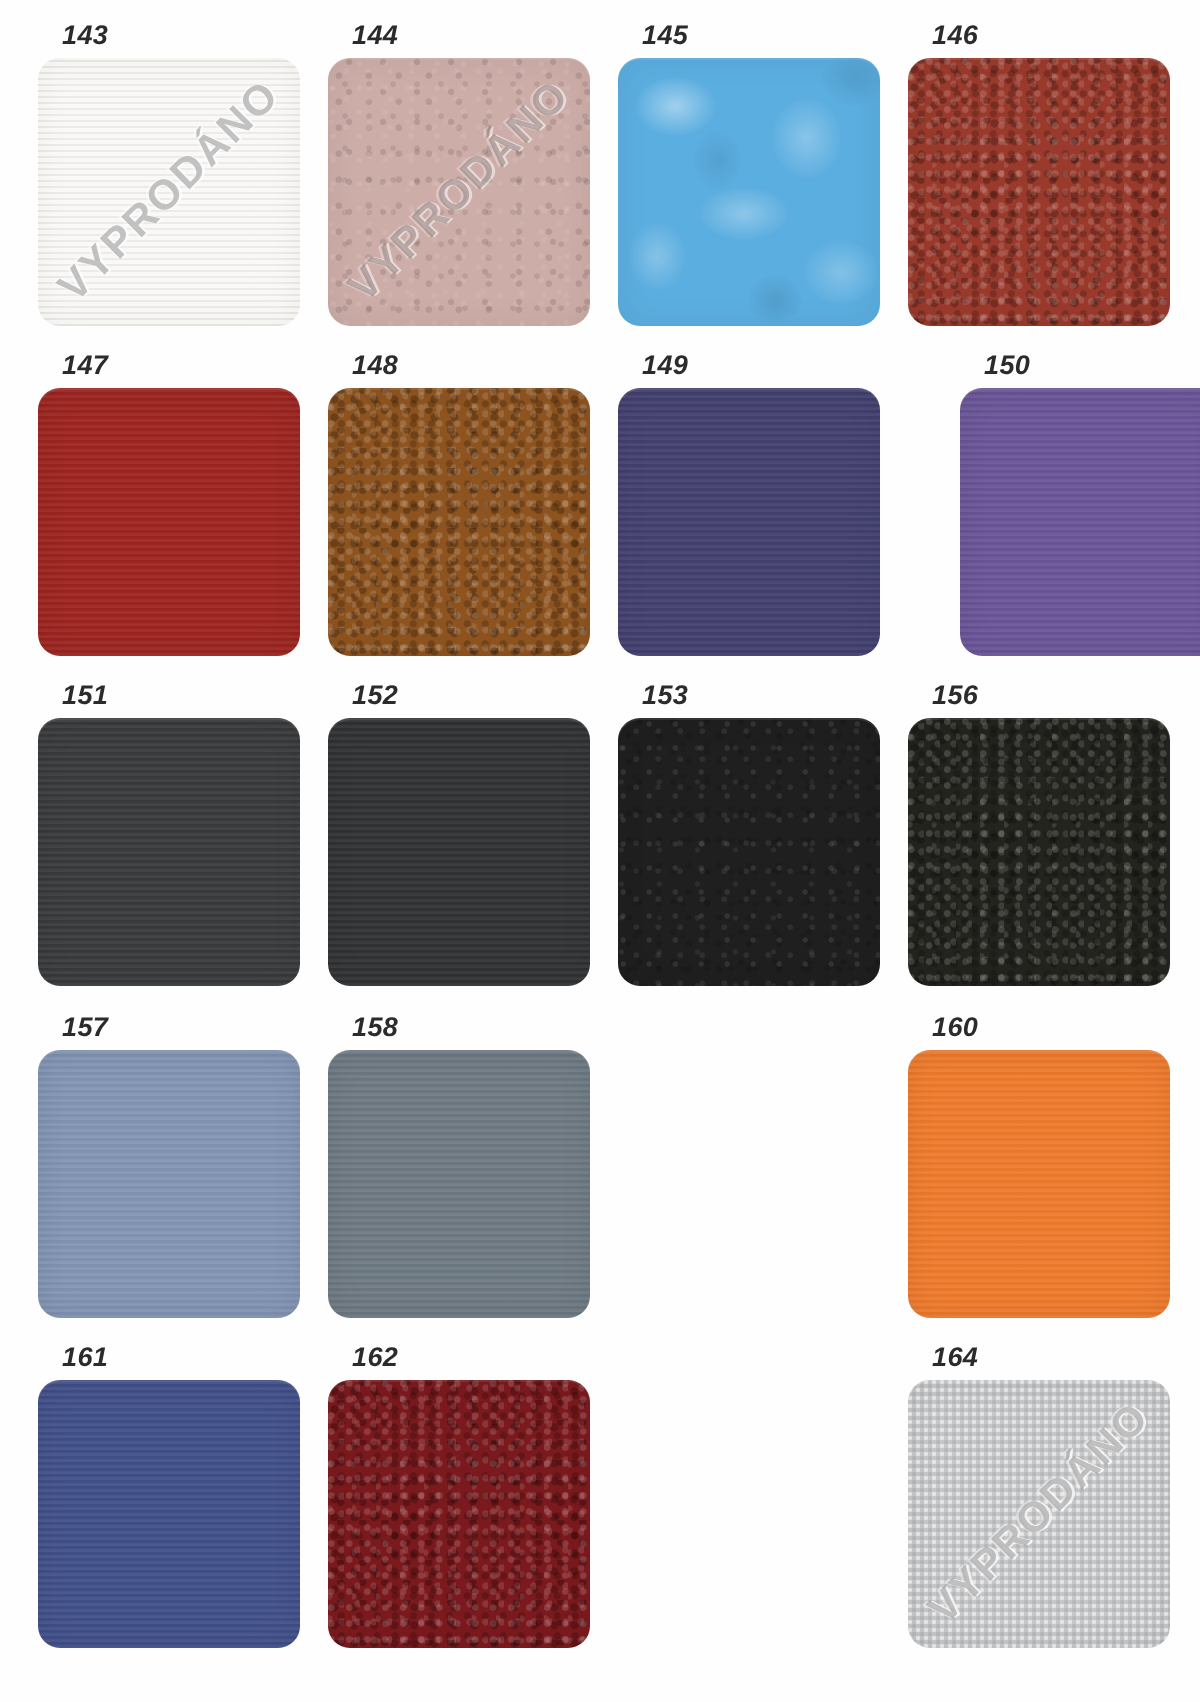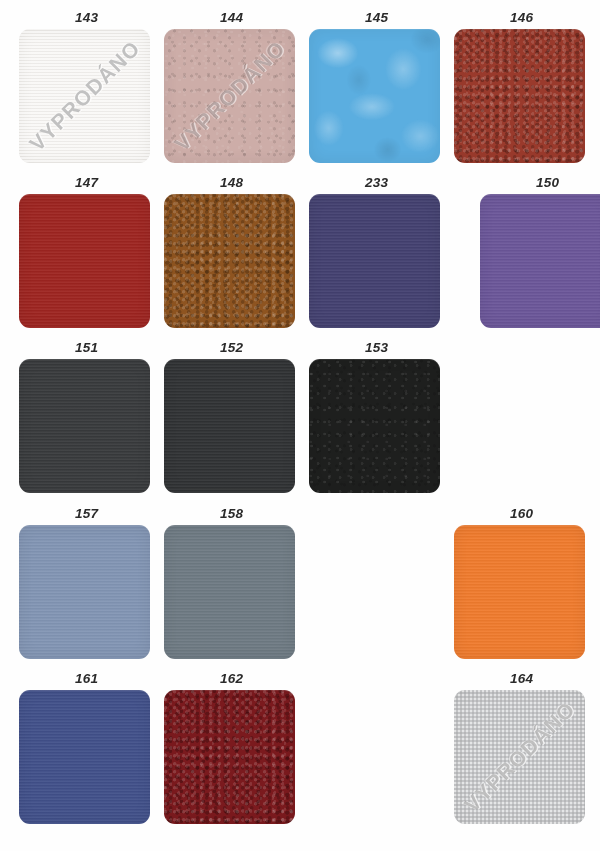--- a/index.html
+++ b/index.html
@@ -33,21 +33,20 @@
     position: absolute;
     top: 0;
     left: 12px;
     font-size: 13.5px;
     font-style: italic;
     font-weight: bold;
     color: #2b2b2b;
     letter-spacing: 0.2px;
     line-height: 16px;
     white-space: nowrap;
-    margin-left: 44px;
   }
 
   .swatch-tile {
     position: absolute;
     top: 19px;
     left: 0;
     width: 131px;
     height: 134px;
     border-radius: 11px;
     overflow: hidden;
@@ -201,21 +200,21 @@
         <div class="tex tex-brushed"></div>
       </div>
     </div>
     <div class="swatch-cell" style="left: 164px; top: 175px;">
       <div class="swatch-label">148</div>
       <div class="swatch-tile tex-vignette" style="background-color: rgb(142, 84, 32);">
         <div class="tex tex-grain-heavy"></div>
       </div>
     </div>
     <div class="swatch-cell" style="left: 309px; top: 175px;">
-      <div class="swatch-label">233</div>
+      <div class="swatch-label">149</div>
       <div class="swatch-tile tex-vignette" style="background-color: rgb(67, 64, 112);">
         <div class="tex tex-brushed"></div>
       </div>
     </div>
     <div class="swatch-cell" style="left: 480px; top: 175px; padding-left: 27px;">
       <div class="swatch-label">150</div>
       <div class="swatch-tile tex-vignette" style="background-color: rgb(107, 86, 153);">
         <div class="tex tex-brushed"></div>
       </div>
     </div>
@@ -228,20 +227,26 @@
     <div class="swatch-cell" style="left: 164px; top: 340px;">
       <div class="swatch-label">152</div>
       <div class="swatch-tile tex-vignette" style="background-color: rgb(48, 50, 52);">
         <div class="tex tex-brushed"></div>
       </div>
     </div>
     <div class="swatch-cell" style="left: 309px; top: 340px;">
       <div class="swatch-label">153</div>
       <div class="swatch-tile tex-vignette" style="background-color: rgb(30, 31, 30);">
         <div class="tex tex-leather"></div>
+      </div>
+    </div>
+    <div class="swatch-cell" style="left: 454px; top: 340px;">
+      <div class="swatch-label">156</div>
+      <div class="swatch-tile tex-vignette" style="background-color: rgb(36, 36, 31);">
+        <div class="tex tex-grain-heavy"></div>
       </div>
     </div>
     <div class="swatch-cell" style="left: 19px; top: 506px;">
       <div class="swatch-label">157</div>
       <div class="swatch-tile tex-vignette" style="background-color: rgb(130, 149, 180);">
         <div class="tex tex-brushed"></div>
       </div>
     </div>
     <div class="swatch-cell" style="left: 164px; top: 506px;">
       <div class="swatch-label">158</div>

